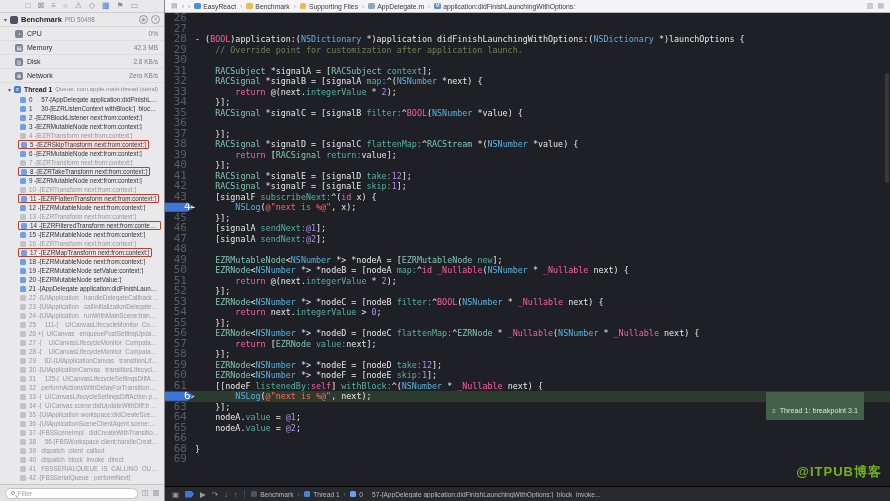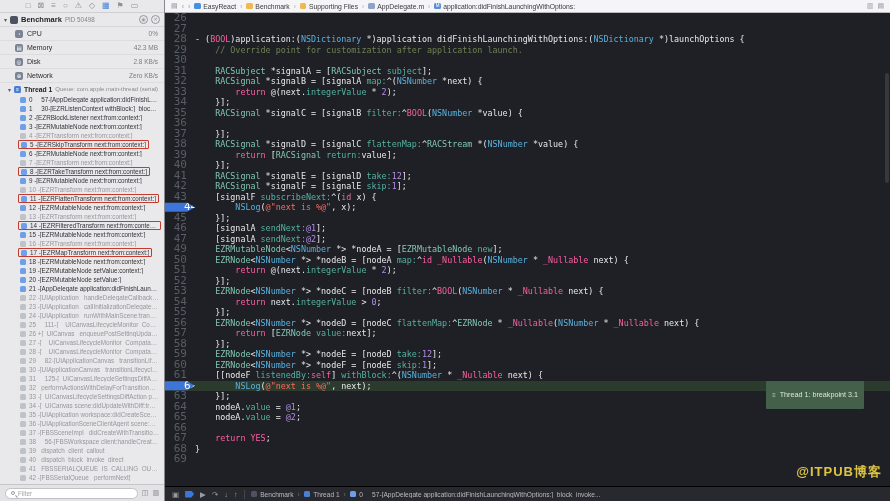--- a/index.html
+++ b/index.html
@@ -65,27 +65,27 @@
             clip-path:polygon(0 8%, 74% 8%, 100% 50%, 74% 92%, 0 92%);padding-left:19px; }
   .src { white-space:pre; }
   .tk-p  { color:var(--token-plain); }
   .tk-k  { color:var(--token-keyword); }
   .tk-t  { color:var(--token-project-type); }
   .tk-s  { color:var(--token-system-type); }
   .tk-m  { color:var(--token-method); }
   .tk-n  { color:var(--token-number); }
   .tk-st { color:var(--token-string); }
   .tk-c  { color:var(--token-comment); }
-  .banner { position:absolute; right:26px; top:0.5px; height:9.5px; display:flex; align-items:center; gap:4px;
+  .banner { position:absolute; right:26px; top:0.5px; height:9.5px; display:flex; align-items:flex-start; gap:4px;
             background:var(--banner-green-bg); color:var(--banner-green-text); padding:14px 6px; border-radius:1px;
             font-family:"Liberation Sans",sans-serif; font-size:7.2px; }
   .banner-ico { font-size:6px; color:#b9ccb6; }
   .vscroll { position:absolute; right:1px; top:60px; width:4px; height:110px; background:#4a4b51; border-radius:2px; opacity:.55; }
 
-  .watermark { position:absolute; right:8px; bottom:20px; font-size:13px; font-weight:bold; color:#fde047; letter-spacing:1px; opacity:.85; }
+  .watermark { position:absolute; right:8px; bottom:20px; font-size:13px; font-weight:bold; color:#84cc16; letter-spacing:1px; opacity:.85; }
 
   .debugbar { height:15px; flex:none; background:#28292e; border-top:1px solid #000; display:flex; align-items:center; gap:6px; padding:0 7px; }
   .dbg-ico { font-size:7.5px; color:#9a9aa1; line-height:15px; }
   .dbg-ico.bp-toggle { width:9px; height:7px; background:var(--breakpoint-blue);
             clip-path:polygon(0 0, 70% 0, 100% 50%, 70% 100%, 0 100%); }
   .dbg-sep { width:1px; height:9px; background:#45464c; }
   .dbg-crumb { display:flex; align-items:center; gap:3px; min-width:0; }
   .dbg-crumb-ico { width:6.5px; height:6.5px; border-radius:1.5px; flex:none; }
   .dbg-crumb-label { font-size:6.6px; color:#b9b9bf; white-space:nowrap; overflow:hidden; text-overflow:ellipsis; }
   .dbg-crumb-sep { font-size:6.5px; color:#707076; }
@@ -472,21 +472,21 @@
         <div class="cl">
           <span class="gut">29</span>
           <span class="src"><span class="tk-c">    // Override point for customization after application launch.</span></span>
         </div>
         <div class="cl">
           <span class="gut">30</span>
           <span class="src"></span>
         </div>
         <div class="cl">
           <span class="gut">31</span>
-          <span class="src"><span class="tk-p">    </span><span class="tk-t">RACSubject</span><span class="tk-p"> *signalA = [</span><span class="tk-t">RACSubject</span><span class="tk-p"> </span><span class="tk-m">subject</span><span class="tk-p">];</span></span>
+          <span class="src"><span class="tk-p">    </span><span class="tk-t">RACSubject</span><span class="tk-p"> *signalA = [</span><span class="tk-t">RACSubject</span><span class="tk-p"> </span><span class="tk-m">context</span><span class="tk-p">];</span></span>
         </div>
         <div class="cl">
           <span class="gut">32</span>
           <span class="src"><span class="tk-p">    </span><span class="tk-t">RACSignal</span><span class="tk-p"> *signalB = [signalA </span><span class="tk-m">map:</span><span class="tk-p">^(</span><span class="tk-s">NSNumber</span><span class="tk-p"> *next) {</span></span>
         </div>
         <div class="cl">
           <span class="gut">33</span>
           <span class="src"><span class="tk-p">        </span><span class="tk-k">return</span><span class="tk-p"> @(next.</span><span class="tk-m">integerValue</span><span class="tk-p"> * </span><span class="tk-n">2</span><span class="tk-p">);</span></span>
         </div>
         <div class="cl">
@@ -536,20 +536,24 @@
           <span class="gut">45</span>
           <span class="src"><span class="tk-p">    }];</span></span>
         </div>
         <div class="cl">
           <span class="gut">46</span>
           <span class="src"><span class="tk-p">    [signalA </span><span class="tk-m">sendNext:</span><span class="tk-n">@1</span><span class="tk-p">];</span></span>
         </div>
         <div class="cl">
           <span class="gut">47</span>
           <span class="src"><span class="tk-p">    [signalA </span><span class="tk-m">sendNext:</span><span class="tk-n">@2</span><span class="tk-p">];</span></span>
+        </div>
+        <div class="cl">
+          <span class="gut">48</span>
+          <span class="src"></span>
         </div>
         <div class="cl">
           <span class="gut">49</span>
           <span class="src"><span class="tk-p">    </span><span class="tk-t">EZRMutableNode</span><span class="tk-p">&lt;</span><span class="tk-s">NSNumber</span><span class="tk-p"> *&gt; *nodeA = [</span><span class="tk-t">EZRMutableNode</span><span class="tk-p"> </span><span class="tk-m">new</span><span class="tk-p">];</span></span>
         </div>
         <div class="cl">
           <span class="gut">50</span>
           <span class="src"><span class="tk-p">    </span><span class="tk-t">EZRNode</span><span class="tk-p">&lt;</span><span class="tk-s">NSNumber</span><span class="tk-p"> *&gt; *nodeB = [nodeA </span><span class="tk-m">map:</span><span class="tk-p">^</span><span class="tk-k">id</span><span class="tk-p"> </span><span class="tk-k">_Nullable</span><span class="tk-p">(</span><span class="tk-s">NSNumber</span><span class="tk-p"> * </span><span class="tk-k">_Nullable</span><span class="tk-p"> next) {</span></span>
         </div>
         <div class="cl">
@@ -612,24 +616,20 @@
           <span class="gut">64</span>
           <span class="src"><span class="tk-p">    nodeA.</span><span class="tk-m">value</span><span class="tk-p"> = </span><span class="tk-n">@1</span><span class="tk-p">;</span></span>
         </div>
         <div class="cl">
           <span class="gut">65</span>
           <span class="src"><span class="tk-p">    nodeA.</span><span class="tk-m">value</span><span class="tk-p"> = </span><span class="tk-n">@2</span><span class="tk-p">;</span></span>
         </div>
         <div class="cl">
           <span class="gut">66</span>
           <span class="src"></span>
-        </div>
-        <div class="cl">
-          <span class="gut">67</span>
-          <span class="src"><span class="tk-p">    </span><span class="tk-k">return</span><span class="tk-p"> </span><span class="tk-k">YES</span><span class="tk-p">;</span></span>
         </div>
         <div class="cl">
           <span class="gut">68</span>
           <span class="src"><span class="tk-p">}</span></span>
         </div>
         <div class="cl">
           <span class="gut">69</span>
           <span class="src"></span>
         </div>
       </div>

